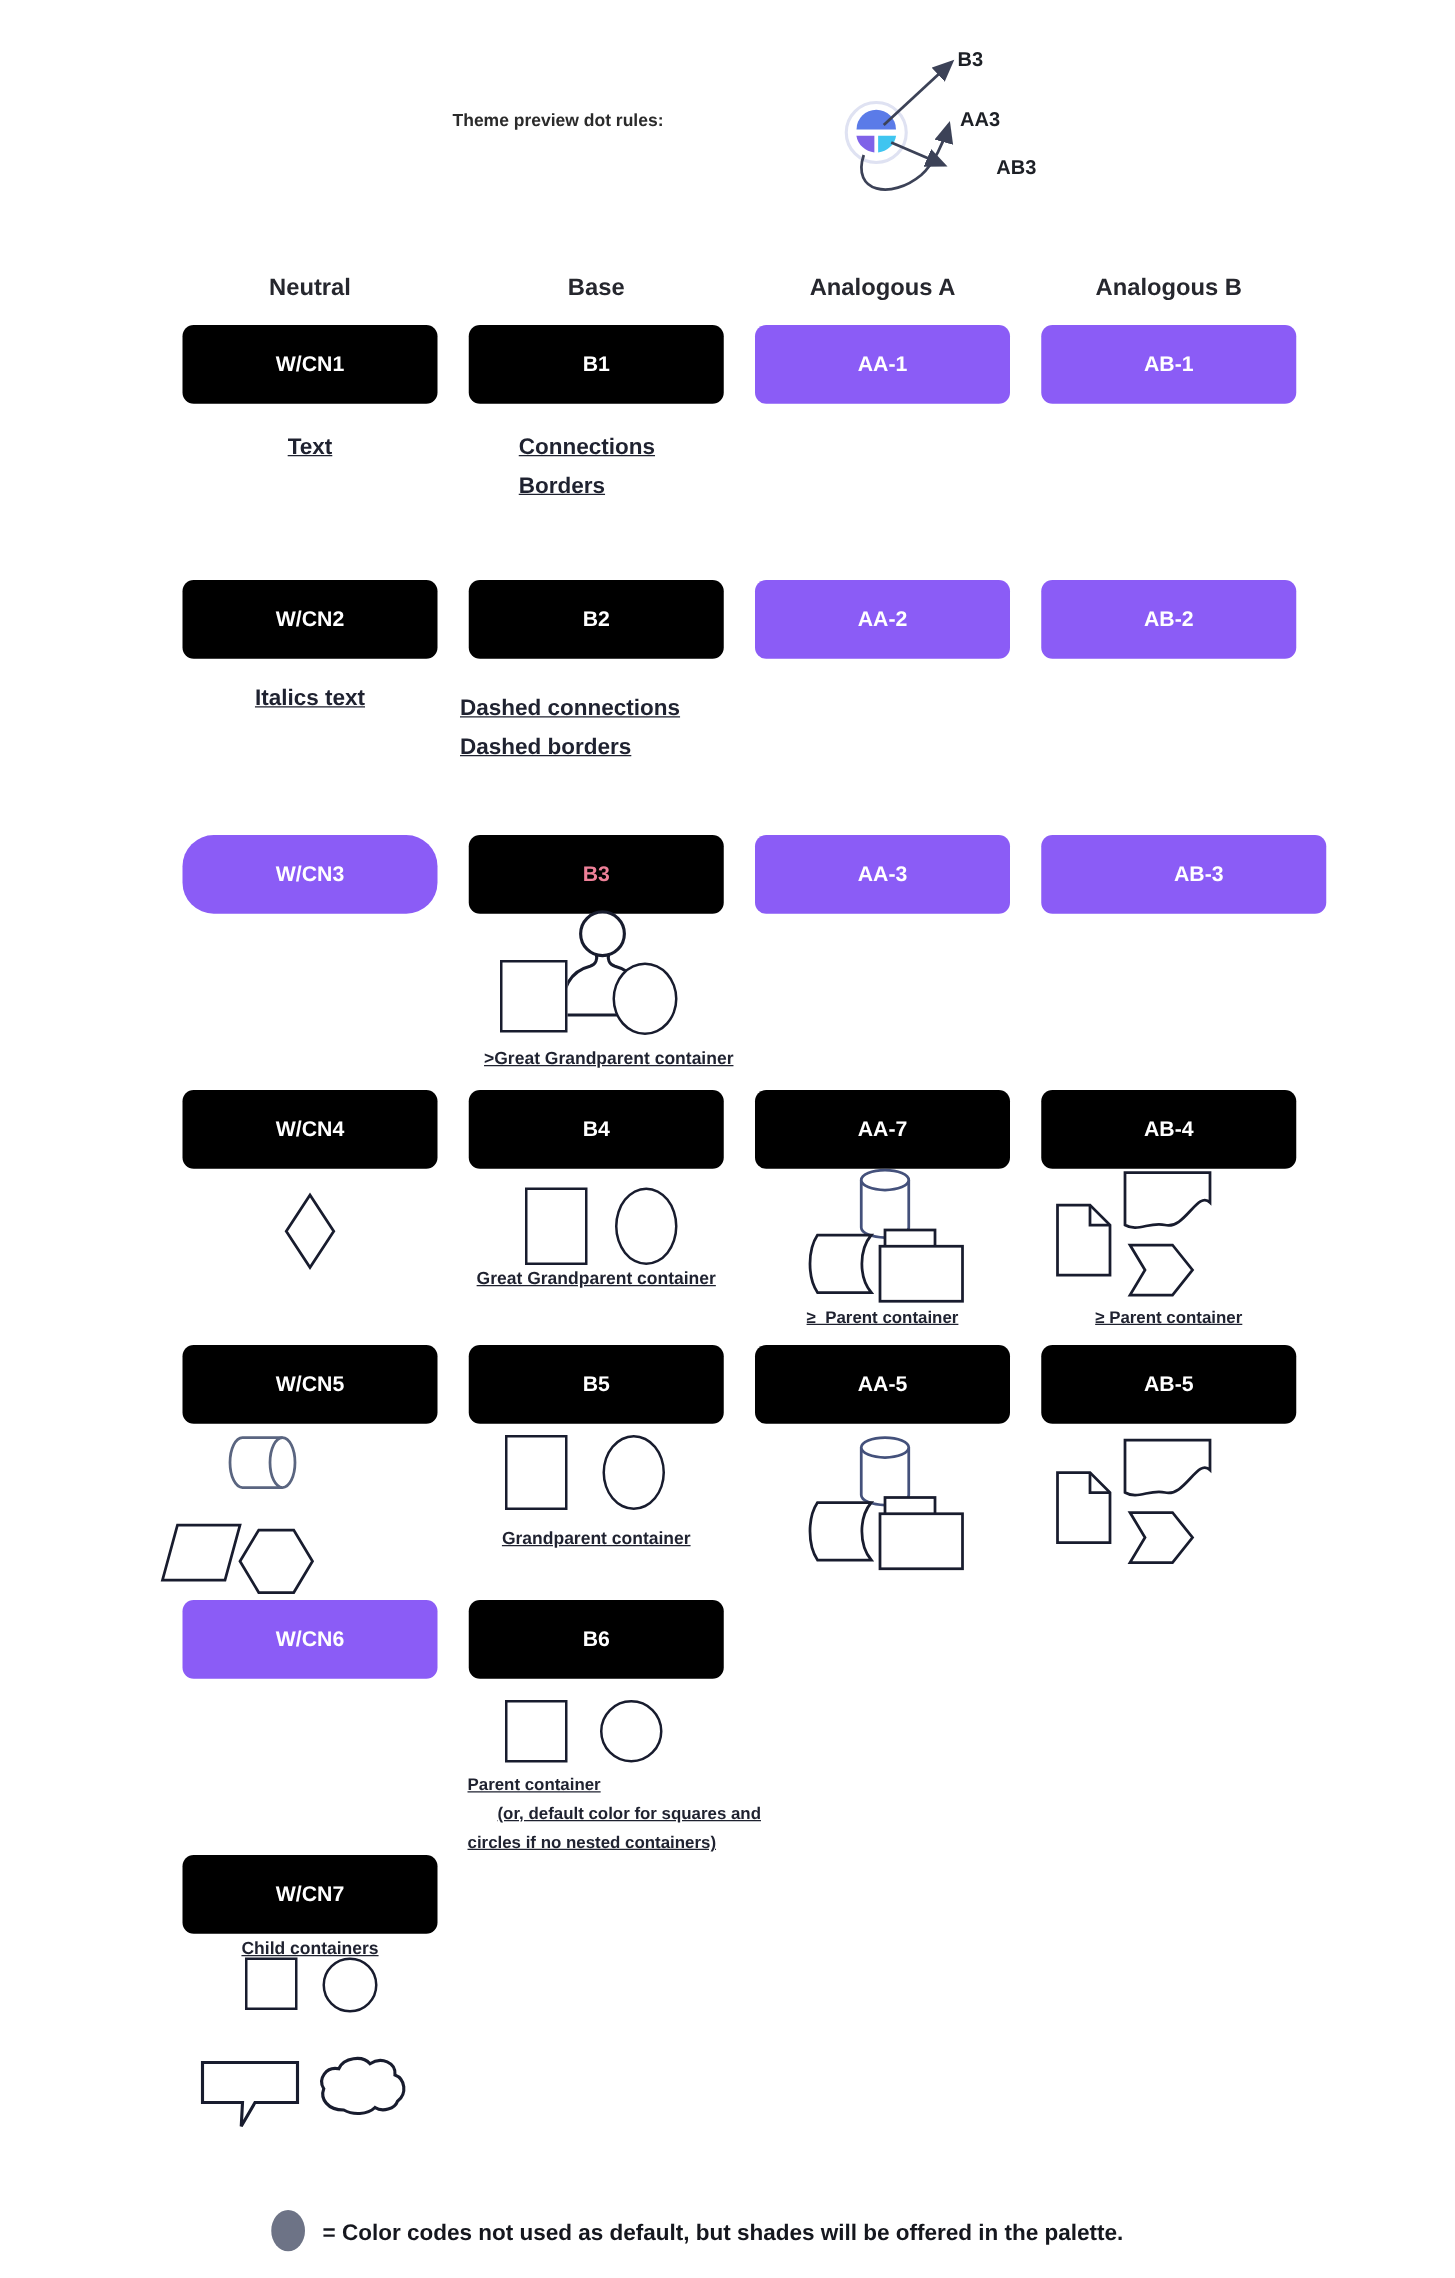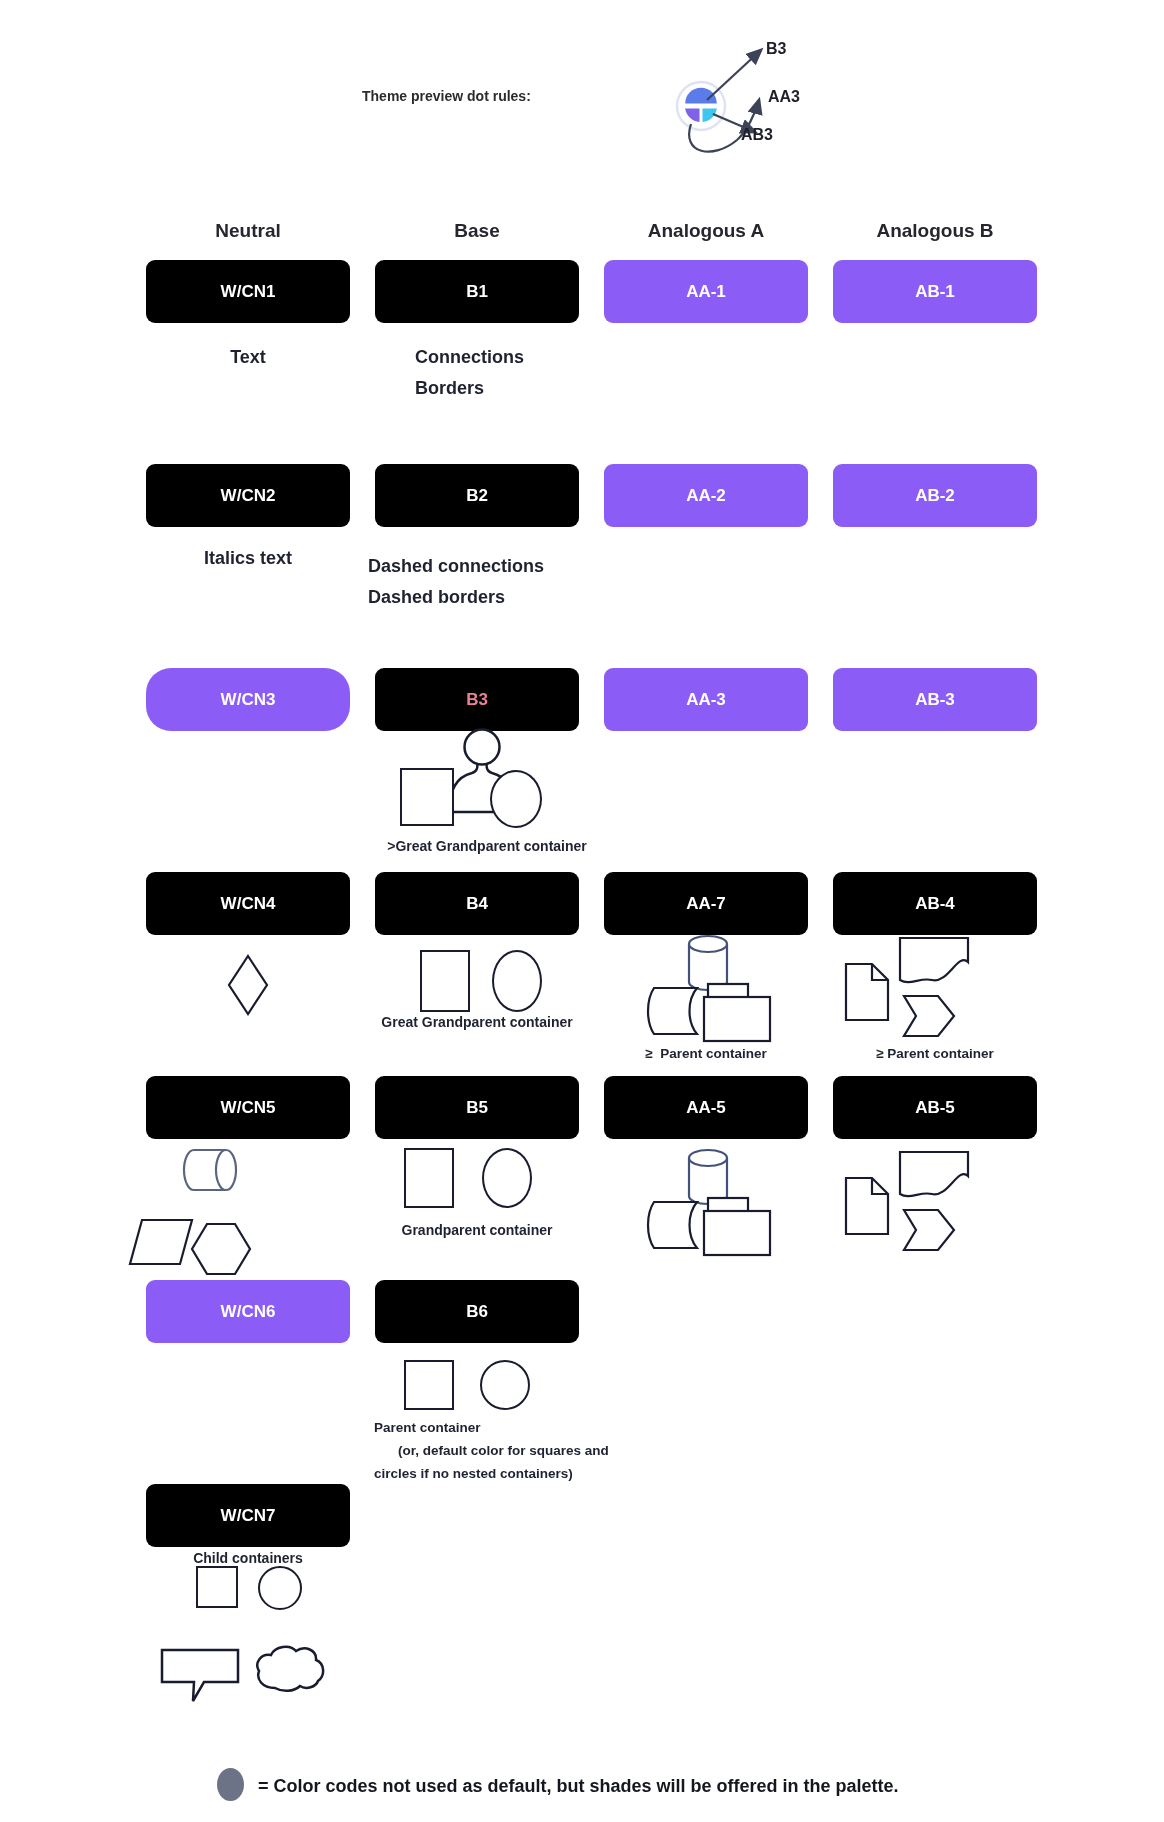--- a/index.html
+++ b/index.html
@@ -7,21 +7,21 @@
           font-family:"Liberation Sans",sans-serif;}
   .abs{position:absolute;}
   .title{font-size:14px;font-weight:600;color:#2b2b2b;}
   .dotlabel{font-size:16px;font-weight:600;color:#1d2026;}
   .colhead{width:204px;text-align:center;font-size:19px;font-weight:bold;color:#26272e;}
   .swatch{width:204px;height:63px;border-radius:9px;display:flex;align-items:center;
           justify-content:center;font-size:17px;font-weight:bold;color:#ffffff;}
   .dark{background:#000000;}
   .gray{background:#8b5cf6;}
   .pink-text{color:#ed8098;}
-  .cap{font-weight:bold;color:#1f2230;white-space:pre;}
+  .cap{font-weight:bold;color:#1f2230;white-space:pre;text-decoration:underline;}
   .cap-lg{font-size:18px;}
   .cap-md{font-size:14px;}
   .cap-sm{font-size:13.5px;}
   .ctr{text-align:center;}
   .shape-sq{background:#fff;border:2.5px solid #181c2e;}
   .shape-el{background:#fff;border:2.5px solid #181c2e;border-radius:50%;}
   .legend-dot{width:27px;height:33px;border-radius:50%;background:#6d7386;}
   .legend-text{font-size:18px;font-weight:bold;color:#15171e;}
   svg{display:block;overflow:visible;}
 </style>
@@ -41,21 +41,21 @@
     <circle cx="46" cy="78" r="24" fill="#ffffff" stroke="#dfe2f2" stroke-width="2.5"></circle>
     <path d="M30.2,75.5 A15.8,15.8 0 0 1 61.8,75.5 Z" fill="#5b7be8"></path>
     <path d="M44.5,80.5 L44.5,93.9 A16,16 0 0 1 30.1,80.5 Z" fill="#7f62e8"></path>
     <path d="M47.5,80.5 L61.9,80.5 A16,16 0 0 1 47.5,93.9 Z" fill="#3fc5f0"></path>
     <path d="M52,72 L106,22" fill="none" stroke="#3c4257" stroke-width="2.2" marker-end="url(#arh)"></path>
     <path d="M36,96 C26,126 58,132 82,112 C92,103 100,86 104,72" fill="none" stroke="#3c4257" stroke-width="2.2" marker-end="url(#arh)"></path>
     <path d="M58,86 L100,104" fill="none" stroke="#3c4257" stroke-width="2.2" marker-end="url(#arh)"></path>
   </svg>
   <div class="abs dotlabel" style="left:766px;top:40px;">B3</div>
   <div class="abs dotlabel" style="left:768px;top:88px;">AA3</div>
-  <div class="abs dotlabel" style="left:741px;top:126px;">AB3</div>
+  <div class="abs dotlabel" style="left:797px;top:126px;">AB3</div>
 
   <div class="abs colhead" style="left:146px;top:220px;">Neutral</div>
   <div class="abs colhead" style="left:375px;top:220px;">Base</div>
   <div class="abs colhead" style="left:604px;top:220px;">Analogous A</div>
   <div class="abs colhead" style="left:833px;top:220px;">Analogous B</div>
 
   <div class="abs swatch dark" style="left:146px;top:260px;">W/CN1</div>
   <div class="abs swatch dark" style="left:375px;top:260px;">B1</div>
   <div class="abs swatch gray" style="left:604px;top:260px;">AA-1</div>
   <div class="abs swatch gray" style="left:833px;top:260px;">AB-1</div>
@@ -69,21 +69,21 @@
   <div class="abs swatch gray" style="left:833px;top:464px;">AB-2</div>
   <div class="abs cap cap-lg ctr" style="left:146px;top:548px;width:204px;">Italics text</div>
   <div class="abs cap cap-lg" style="left:368px;top:556px;">Dashed connections</div>
   <div class="abs cap cap-lg" style="left:368px;top:587px;">Dashed borders</div>
 
   <div class="abs swatch gray" style="left:146px;top:668px;border-radius:25px;">W/CN3</div>
   <div class="abs swatch dark" style="left:375px;top:668px;">
       <span class="pink-text">B3</span>
     </div>
   <div class="abs swatch gray" style="left:604px;top:668px;">AA-3</div>
-  <div class="abs swatch gray" style="left:833px;top:668px;">AB-3</div>
+  <div class="abs swatch gray" style="left:833px;top:668px;padding-left:24px;">AB-3</div>
 
   <svg class="abs" style="left:444px;top:726px;" width="76" height="88">
     <path d="M5,86 C5,60 16,50 28,47 C33,45.5 34,41 33,37 L43,37 C42,41 43,45.5 48,47 C60,50 71,60 71,86 Z" fill="#ffffff" stroke="#181c2e" stroke-width="2.5"></path>
     <circle cx="38" cy="21" r="17.5" fill="#ffffff" stroke="#181c2e" stroke-width="2.5"></circle>
   </svg>
   <div class="abs shape-sq" style="left:400px;top:768px;width:50px;height:54px;"></div>
   <div class="abs shape-el" style="left:490px;top:770px;width:48px;height:54px;"></div>
   <div class="abs cap cap-md ctr" style="left:375px;top:838px;width:224px;">&gt;Great Grandparent container</div>
 
   <div class="abs swatch dark" style="left:146px;top:872px;">W/CN4</div>

